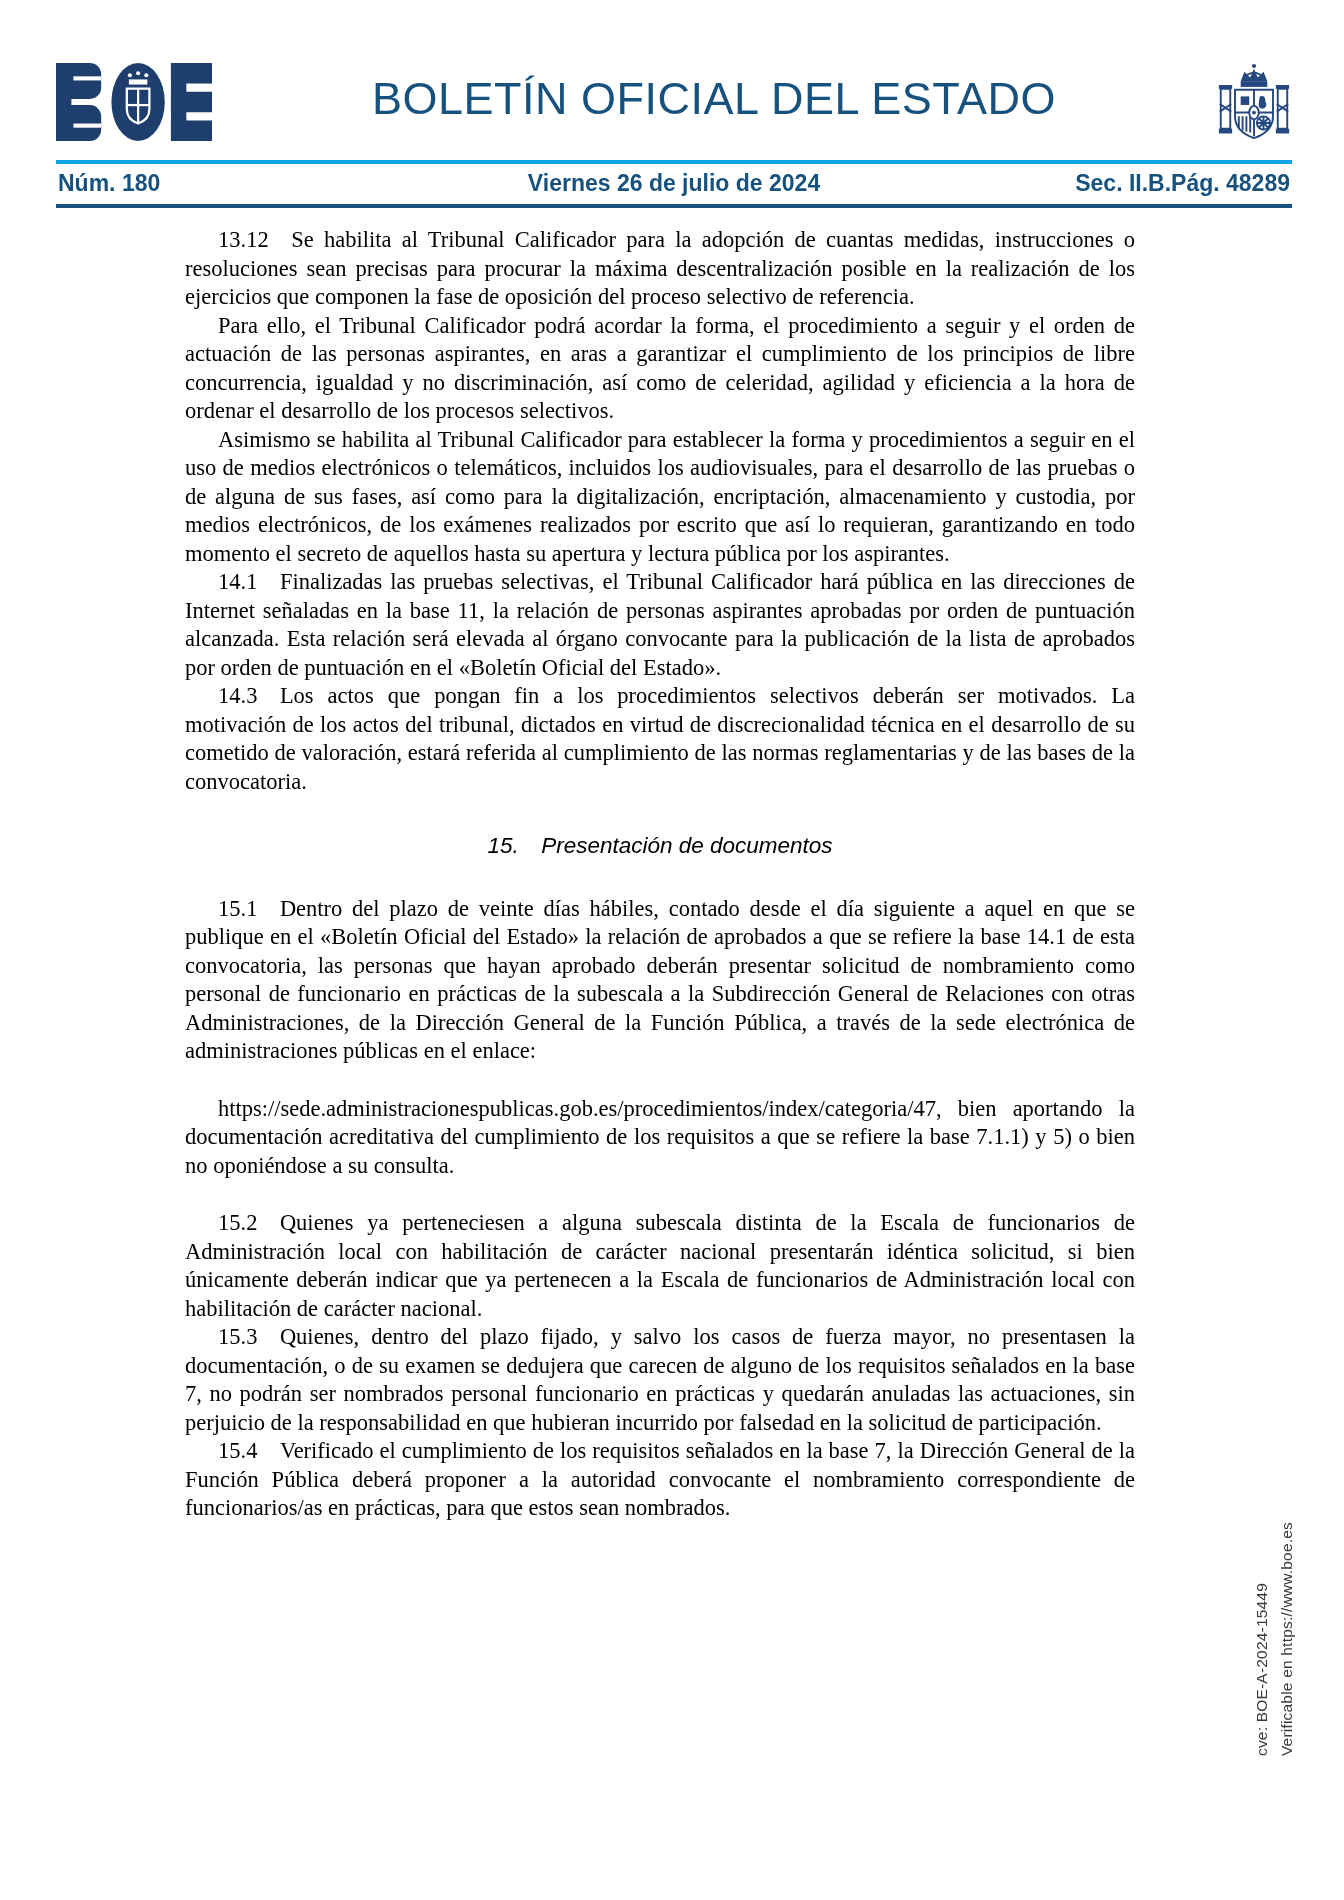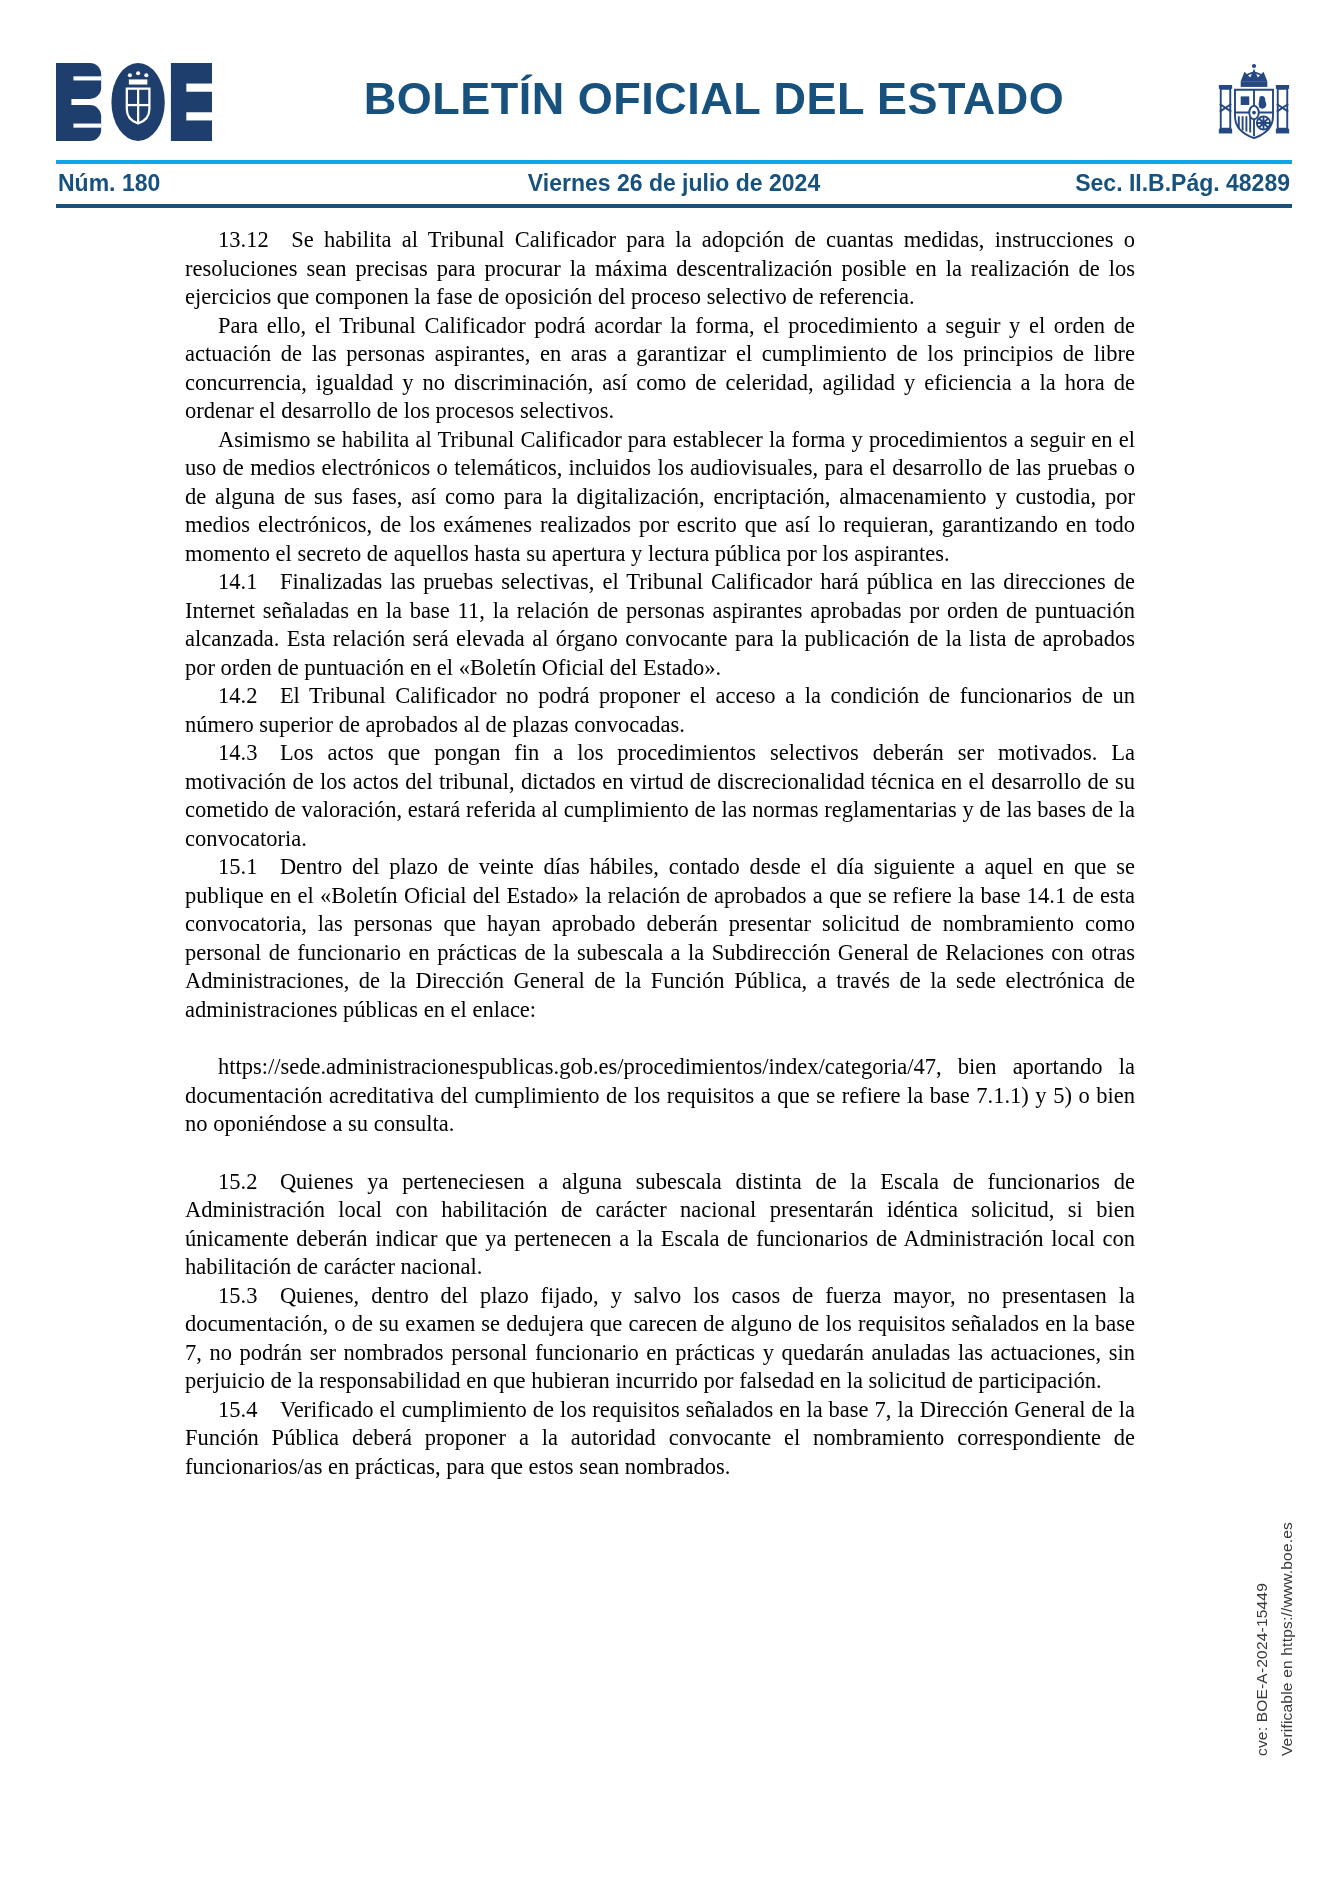--- a/index.html
+++ b/index.html
@@ -6,21 +6,21 @@
   body{
     width:1344px;height:1900px;background:#ffffff;position:relative;
     font-family:"Liberation Sans", sans-serif;color:#000;overflow:hidden;
   }
   .header{
     display:flex;align-items:flex-start;
     padding:62px 52px 0 56px;height:88px;box-sizing:content-box;
   }
   .logo-box{width:156px;flex:0 0 auto;}
   .page-title{
-    flex:1;text-align:center;color:#17517e;font-weight:bold;
+    flex:1;text-align:center;color:#17517e;font-weight:normal;
     font-size:45px;line-height:1;margin-top:14px;letter-spacing:0.5px;
   }
   .arms-box{width:76px;flex:0 0 auto;margin-top:-2px;}
   .meta-bar{
     margin:10px 52px 0 56px;
     border-top:4px solid #0ea5e9;border-bottom:4px solid #17517e;
     display:grid;grid-template-columns:1fr auto 1fr;align-items:center;
     padding:6px 2px 7px 2px;color:#17517e;font-weight:bold;font-size:23px;
   }
   .meta-left{justify-self:start;}
@@ -123,22 +123,22 @@
     <span>Sec. II.B.</span>
     <span>Pág. 48289</span>
   </span>
 </div>
 
 <div class="content">
   <p class="body">13.12 Se habilita al Tribunal Calificador para la adopción de cuantas medidas, instrucciones o resoluciones sean precisas para procurar la máxima descentralización posible en la realización de los ejercicios que componen la fase de oposición del proceso selectivo de referencia.</p>
   <p class="body">Para ello, el Tribunal Calificador podrá acordar la forma, el procedimiento a seguir y el orden de actuación de las personas aspirantes, en aras a garantizar el cumplimiento de los principios de libre concurrencia, igualdad y no discriminación, así como de celeridad, agilidad y eficiencia a la hora de ordenar el desarrollo de los procesos selectivos.</p>
   <p class="body">Asimismo se habilita al Tribunal Calificador para establecer la forma y procedimientos a seguir en el uso de medios electrónicos o telemáticos, incluidos los audiovisuales, para el desarrollo de las pruebas o de alguna de sus fases, así como para la digitalización, encriptación, almacenamiento y custodia, por medios electrónicos, de los exámenes realizados por escrito que así lo requieran, garantizando en todo momento el secreto de aquellos hasta su apertura y lectura pública por los aspirantes.</p>
   <p class="body">14.1 Finalizadas las pruebas selectivas, el Tribunal Calificador hará pública en las direcciones de Internet señaladas en la base 11, la relación de personas aspirantes aprobadas por orden de puntuación alcanzada. Esta relación será elevada al órgano convocante para la publicación de la lista de aprobados por orden de puntuación en el «Boletín Oficial del Estado».</p>
-  <p class="body">14.2 El Tribunal Calificador no podrá proponer el acceso a la condición de funcionarios de un número superior de aprobados al de plazas convocadas.</p>
   <p class="body">14.3 Los actos que pongan fin a los procedimientos selectivos deberán ser motivados. La motivación de los actos del tribunal, dictados en virtud de discrecionalidad técnica en el desarrollo de su cometido de valoración, estará referida al cumplimiento de las normas reglamentarias y de las bases de la convocatoria.</p>
+  <p class="heading">15. Presentación de documentos</p>
   <p class="body">15.1 Dentro del plazo de veinte días hábiles, contado desde el día siguiente a aquel en que se publique en el «Boletín Oficial del Estado» la relación de aprobados a que se refiere la base 14.1 de esta convocatoria, las personas que hayan aprobado deberán presentar solicitud de nombramiento como personal de funcionario en prácticas de la subescala a la Subdirección General de Relaciones con otras Administraciones, de la Dirección General de la Función Pública, a través de la sede electrónica de administraciones públicas en el enlace:</p>
   <p class="body spaced">https://sede.administracionespublicas.gob.es/procedimientos/index/categoria/47, bien aportando la documentación acreditativa del cumplimiento de los requisitos a que se refiere la base 7.1.1) y 5) o bien no oponiéndose a su consulta.</p>
   <p class="body spaced">15.2 Quienes ya perteneciesen a alguna subescala distinta de la Escala de funcionarios de Administración local con habilitación de carácter nacional presentarán idéntica solicitud, si bien únicamente deberán indicar que ya pertenecen a la Escala de funcionarios de Administración local con habilitación de carácter nacional.</p>
   <p class="body">15.3 Quienes, dentro del plazo fijado, y salvo los casos de fuerza mayor, no presentasen la documentación, o de su examen se dedujera que carecen de alguno de los requisitos señalados en la base 7, no podrán ser nombrados personal funcionario en prácticas y quedarán anuladas las actuaciones, sin perjuicio de la responsabilidad en que hubieran incurrido por falsedad en la solicitud de participación.</p>
   <p class="body">15.4 Verificado el cumplimiento de los requisitos señalados en la base 7, la Dirección General de la Función Pública deberá proponer a la autoridad convocante el nombramiento correspondiente de funcionarios/as en prácticas, para que estos sean nombrados.</p>
 </div>
 
 <div class="vertical-note">
   <span>cve: BOE-A-2024-15449</span>
   <span>Verificable en https://www.boe.es</span>

